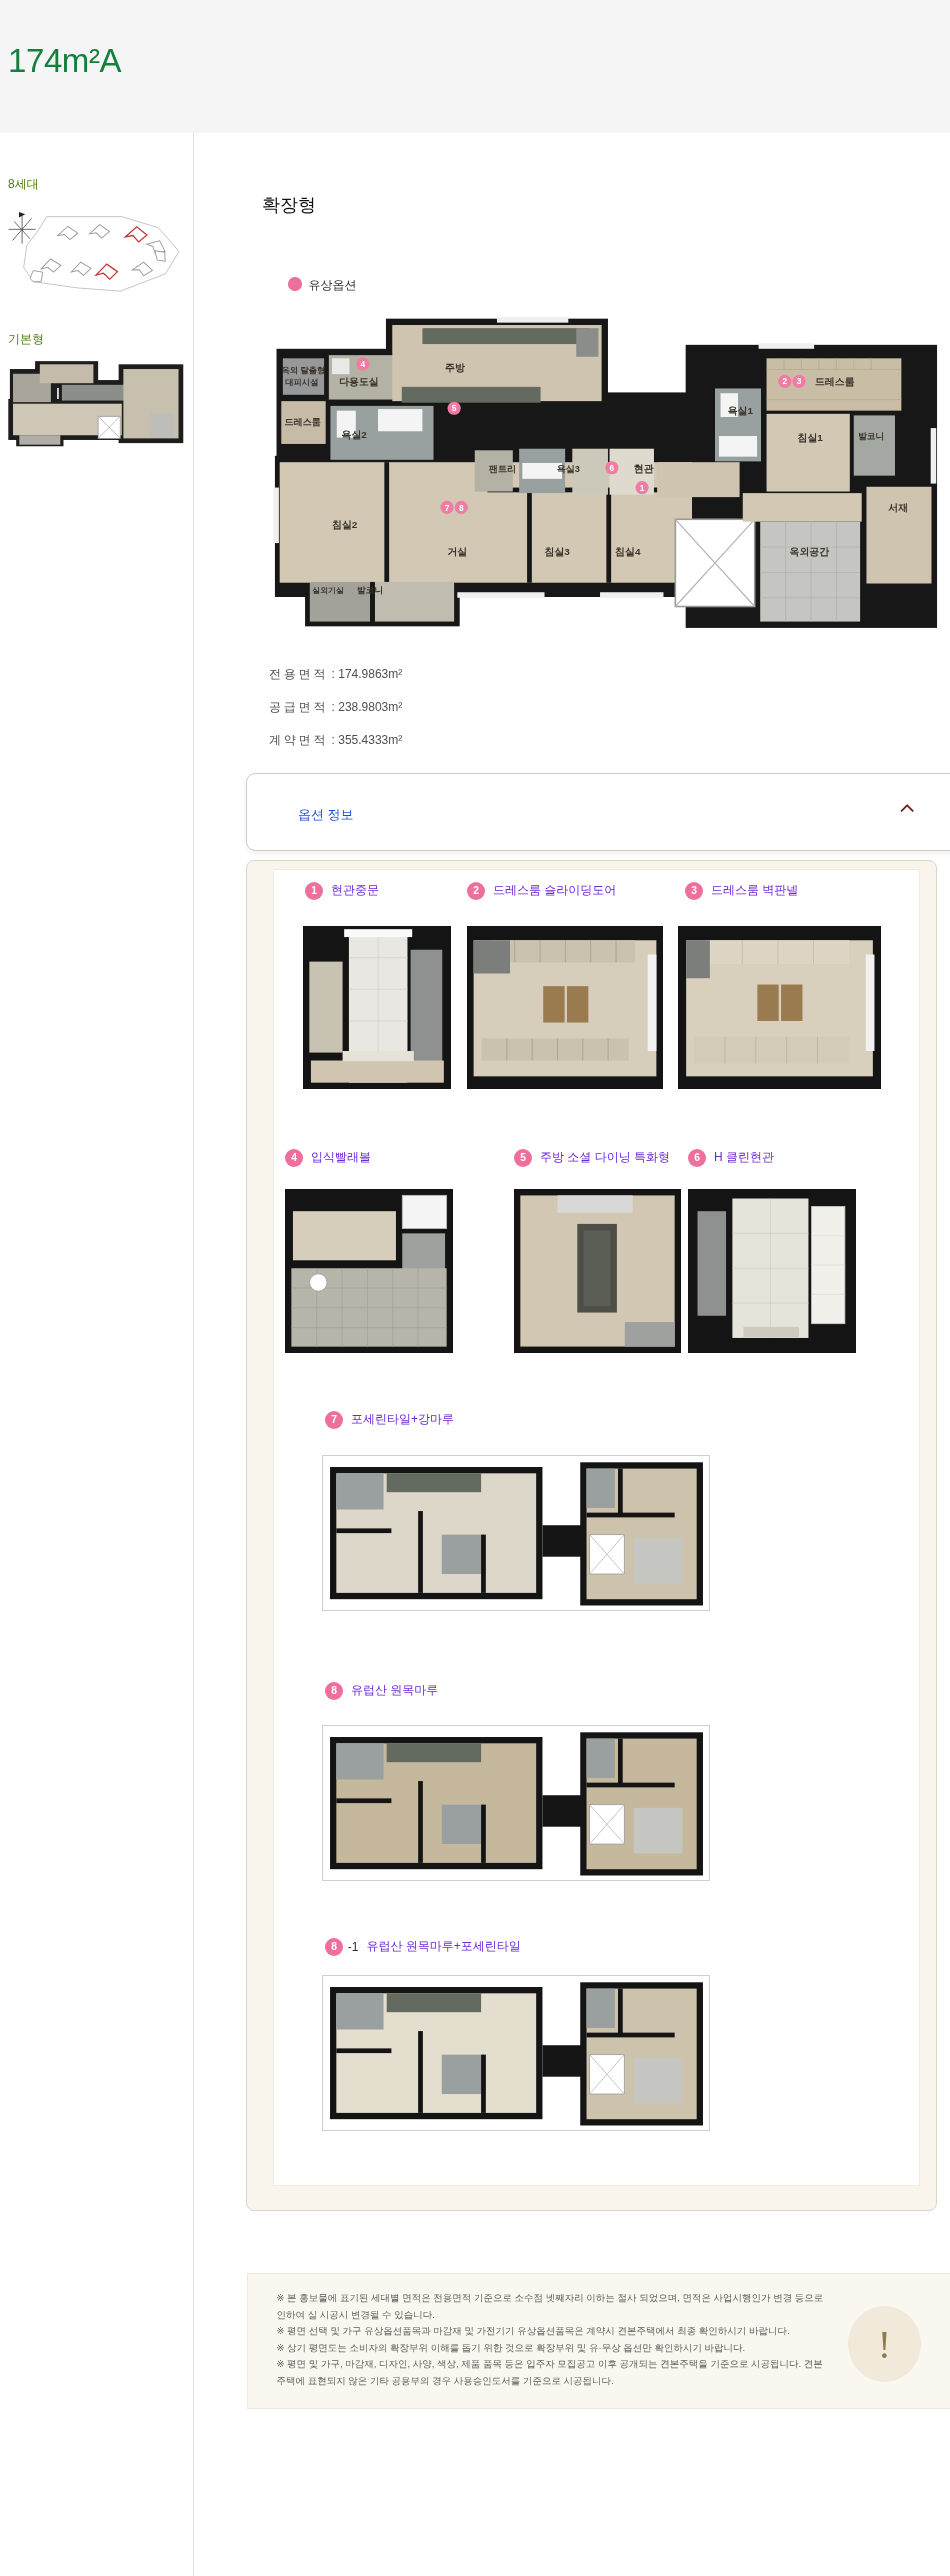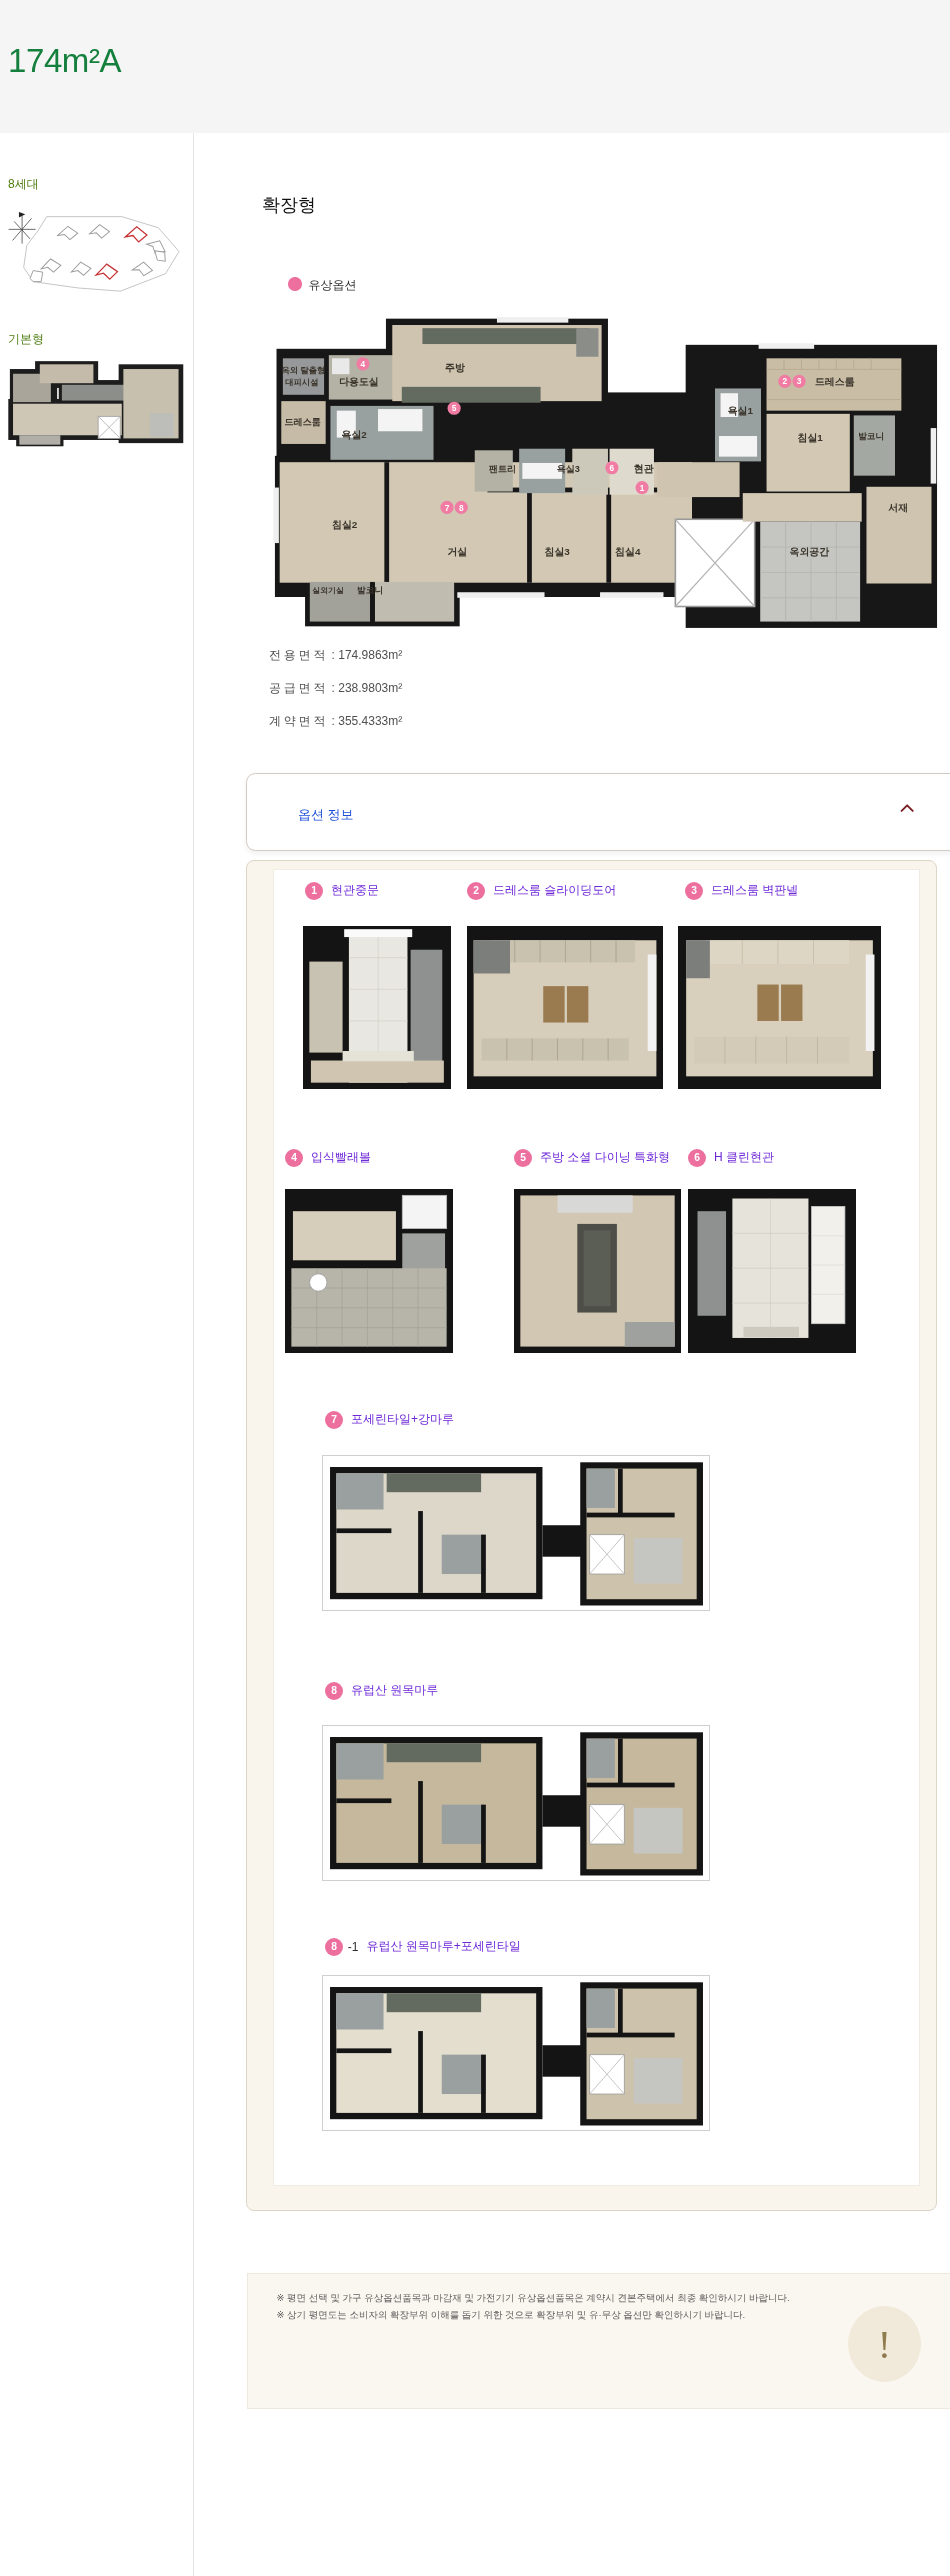--- a/index.html
+++ b/index.html
@@ -6,21 +6,21 @@
   #app{position:relative;width:951px;height:2576px;overflow:hidden;background:#fff;}
   .abs{position:absolute;}
   .hdr{left:0;top:0;width:951px;height:133px;background:#f5f5f5;}
   .title{left:8px;top:42px;font-size:33px;color:#15803d;letter-spacing:-0.4px;font-weight:500;}
   .vdiv{left:193px;top:133px;width:0.8px;height:2443px;background:#e4e4e4;}
   .sec-label{font-size:12px;color:#4d7c0f;}
   .h2{left:262px;top:193px;font-size:18px;color:#111;font-weight:500;}
   .legend{left:288px;top:277px;display:flex;align-items:flex-start;gap:7.1px;}
   .dot{width:13.5px;height:13.5px;border-radius:50%;background:#ec6f9d;}
   .legend-label{font-size:12px;color:#333;}
-  .area-row{left:269px;font-size:12px;color:#4f4f4f;}
+  .area-row{left:269px;font-size:12px;color:#4f4f4f;margin-top:19px;}
   .area-row .lbl{letter-spacing:2.8px;}
   .card{left:246px;top:773px;width:718px;height:78px;background:#fff;border:0.8px solid #d2cbc1;border-radius:9.5px;box-shadow:0 2.4px 4.8px rgba(0,0,0,0.06);box-sizing:border-box;cursor:pointer;}
   .card-title{position:absolute;left:51px;top:32px;font-size:13px;color:#1d4ed8;}
   .chev{position:absolute;left:653px;top:28.5px;width:14.3px;height:9.5px;}
   .panel{left:246px;top:860px;width:691px;height:1351px;background:#f9f5ec;border:0.8px solid #ddd5c6;border-radius:8px;box-sizing:border-box;}
   .inner{left:273px;top:869px;width:647px;height:1317px;background:#fff;border:0.8px solid #f1ece1;box-sizing:border-box;}
   .optlbl{display:flex;align-items:center;gap:8px;height:19px;}
   .num{min-width:18px;width:18px;height:18px;border-radius:50%;background:#ec6f9d;color:#fff;font-size:10.3px;font-weight:bold;display:flex;align-items:center;justify-content:center;}
   .optlbl .txt{font-size:12px;color:#6d28d9;font-weight:500;white-space:nowrap;}
   .optlbl .sfx{font-size:12px;color:#2e2e2e;font-weight:500;margin-left:-3.2px;}
@@ -486,20 +486,22 @@
       <rect x="334" y="16" width="36" height="50" fill="#9aa0a0"></rect>
       <g fill="#141414">
           <rect x="374" y="16" width="6" height="60"></rect>
           <rect x="334" y="72" width="112" height="6"></rect>
         </g>
     </svg>
   </div>
 
   <div class="abs disc">
     <div class="disc-text">
+      <p>※ 본 홍보물에 표기된 세대별 면적은 전용면적 기준으로 소수점 넷째자리 이하는 절사 되었으며, 면적은 사업시행인가 변경 등으로 인하여 실 시공시 변경될 수 있습니다.</p>
       <p>※ 평면 선택 및 가구 유상옵션품목과 마감재 및 가전기기 유상옵션품목은 계약시 견본주택에서 최종 확인하시기 바랍니다.</p>
       <p>※ 상기 평면도는 소비자의 확장부위 이해를 돕기 위한 것으로 확장부위 및 유·무상 옵션만 확인하시기 바랍니다.</p>
+      <p>※ 평면 및 가구, 마감재, 디자인, 사양, 색상, 제품 품목 등은 입주자 모집공고 이후 공개되는 견본주택을 기준으로 시공됩니다. 견본주택에 표현되지 않은 기타 공용부의 경우 사용승인도서를 기준으로 시공됩니다.</p>
     </div>
     <div class="badge">!</div>
   </div>
 
 </div>
 
 
 </body></html>

